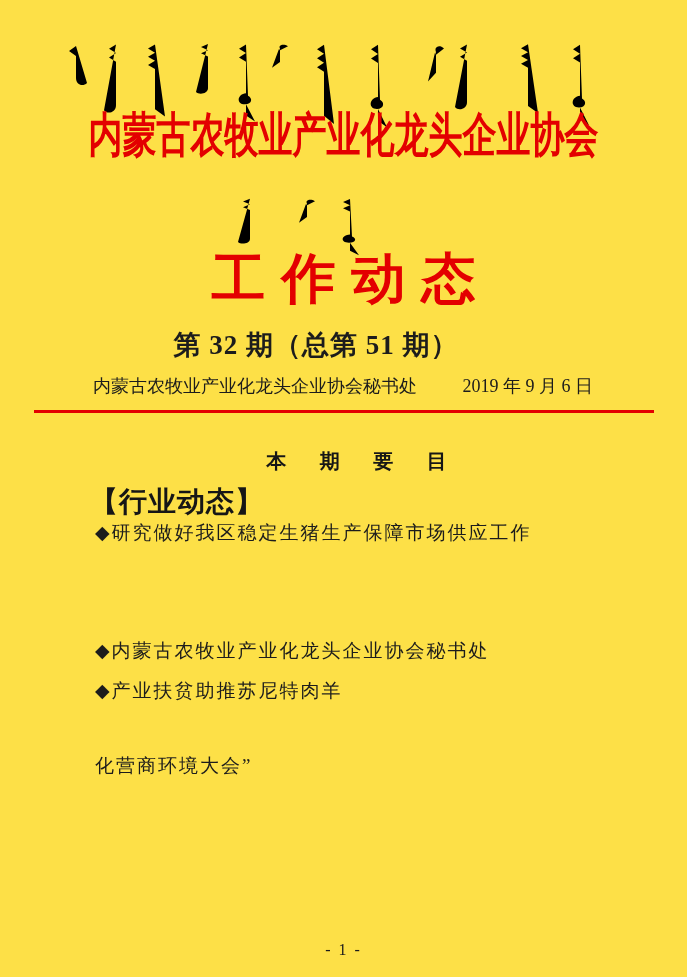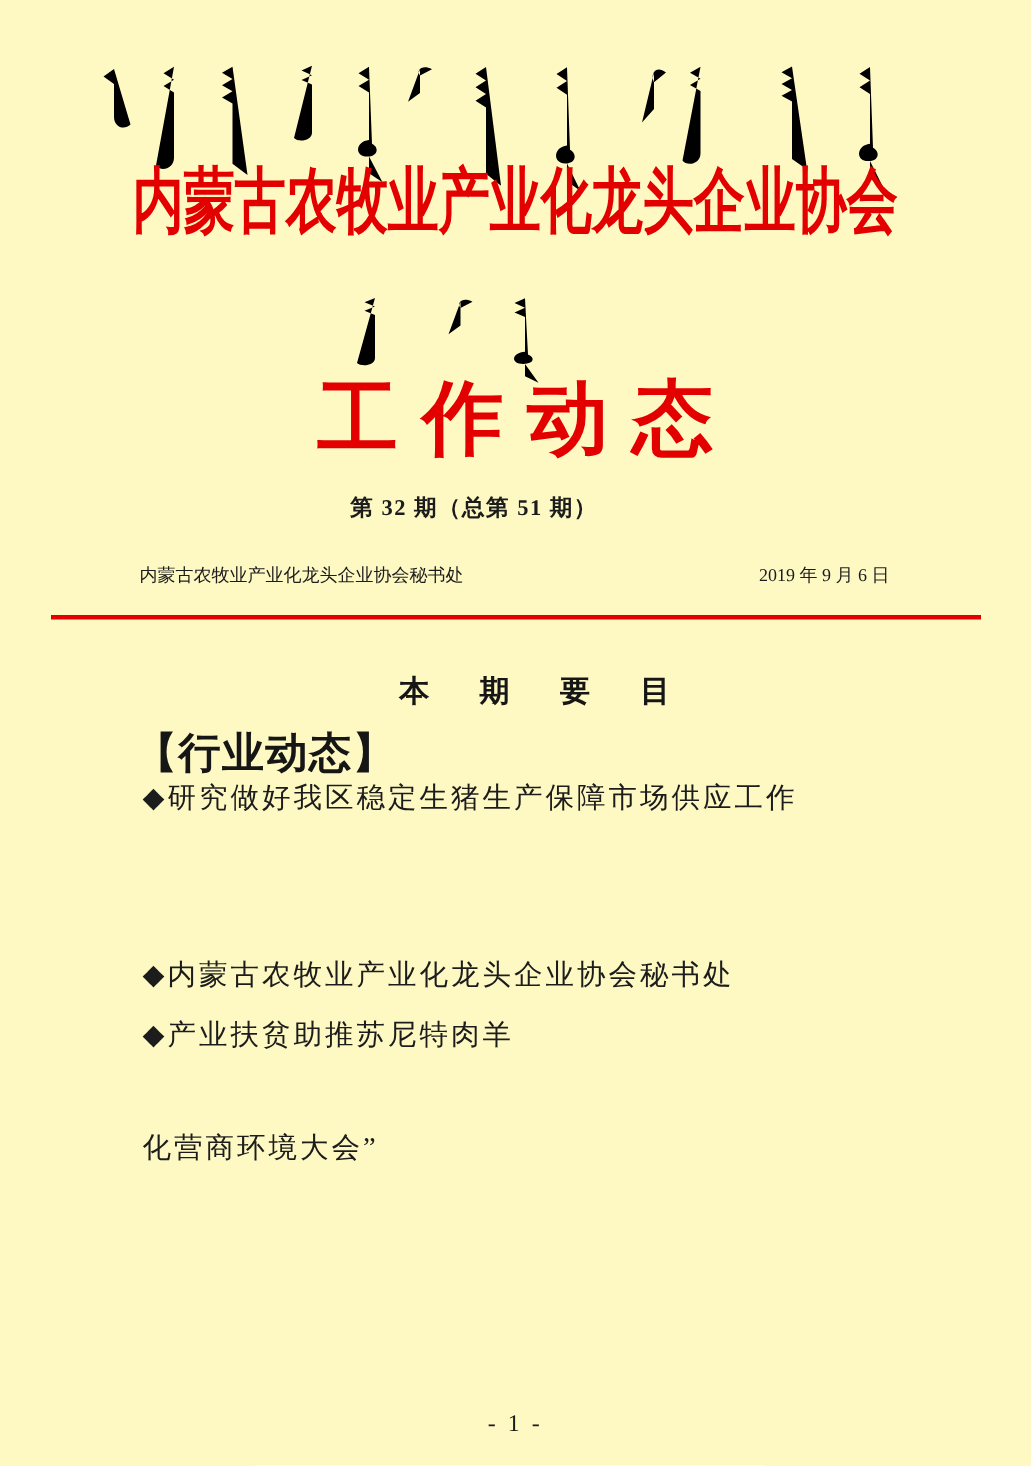--- a/index.html
+++ b/index.html
@@ -1,41 +1,41 @@
 <!DOCTYPE html>
 <html><head>
 <meta charset="utf-8">
 <style>
   html,body{margin:0;padding:0;background:#ffffff;}
   .page{
-    position:relative;width:687px;height:977px;background:#fef9c3;
+    position:relative;width:687px;height:977px;background:#fde047;
     font-family:"Liberation Serif","DejaVu Serif",serif;color:#1c1c1c;overflow:hidden;
   }
   
   .mongol-band{position:absolute;left:0;width:687px;}
   .mw{position:absolute;top:0;}
   
   .org-title{
     position:absolute;top:112px;left:0;width:687px;text-align:center;
     font-size:34px;font-weight:bold;color:#e30000;letter-spacing:0px;line-height:1;
     transform:scaleY(1.40);transform-origin:50% 0;white-space:nowrap;
   }
   .pub-title{
     position:absolute;top:252px;left:0;width:687px;text-align:center;
     font-size:54px;font-weight:bold;color:#e30000;letter-spacing:16px;padding-left:16px;
     box-sizing:border-box;line-height:1;white-space:nowrap;
   }
   .issue-line{
     position:absolute;top:331px;left:0;width:632px;text-align:center;
-    font-size:15px;font-weight:bold;color:#1c1c1c;letter-spacing:1px;line-height:1.1;
+    font-size:27px;font-weight:bold;color:#1c1c1c;letter-spacing:1px;line-height:1.1;
   }
   .meta-row{
     position:absolute;top:376px;left:0;width:687px;box-sizing:border-box;
     padding:0 94px 0 93px;display:flex;justify-content:space-between;
-    font-size:12px;color:#1c1c1c;line-height:1.2;
+    font-size:18px;color:#1c1c1c;line-height:1.2;
   }
   .red-rule{
     position:absolute;top:410px;left:34px;width:620px;height:3px;background:#e30000;
   }
   
   .toc-heading{
     position:absolute;top:450px;left:13px;width:687px;text-align:center;
     font-size:20px;font-weight:bold;letter-spacing:14px;padding-left:14px;
     box-sizing:border-box;line-height:1.1;color:#161616;
     font-family:"Liberation Sans","DejaVu Sans",sans-serif;

